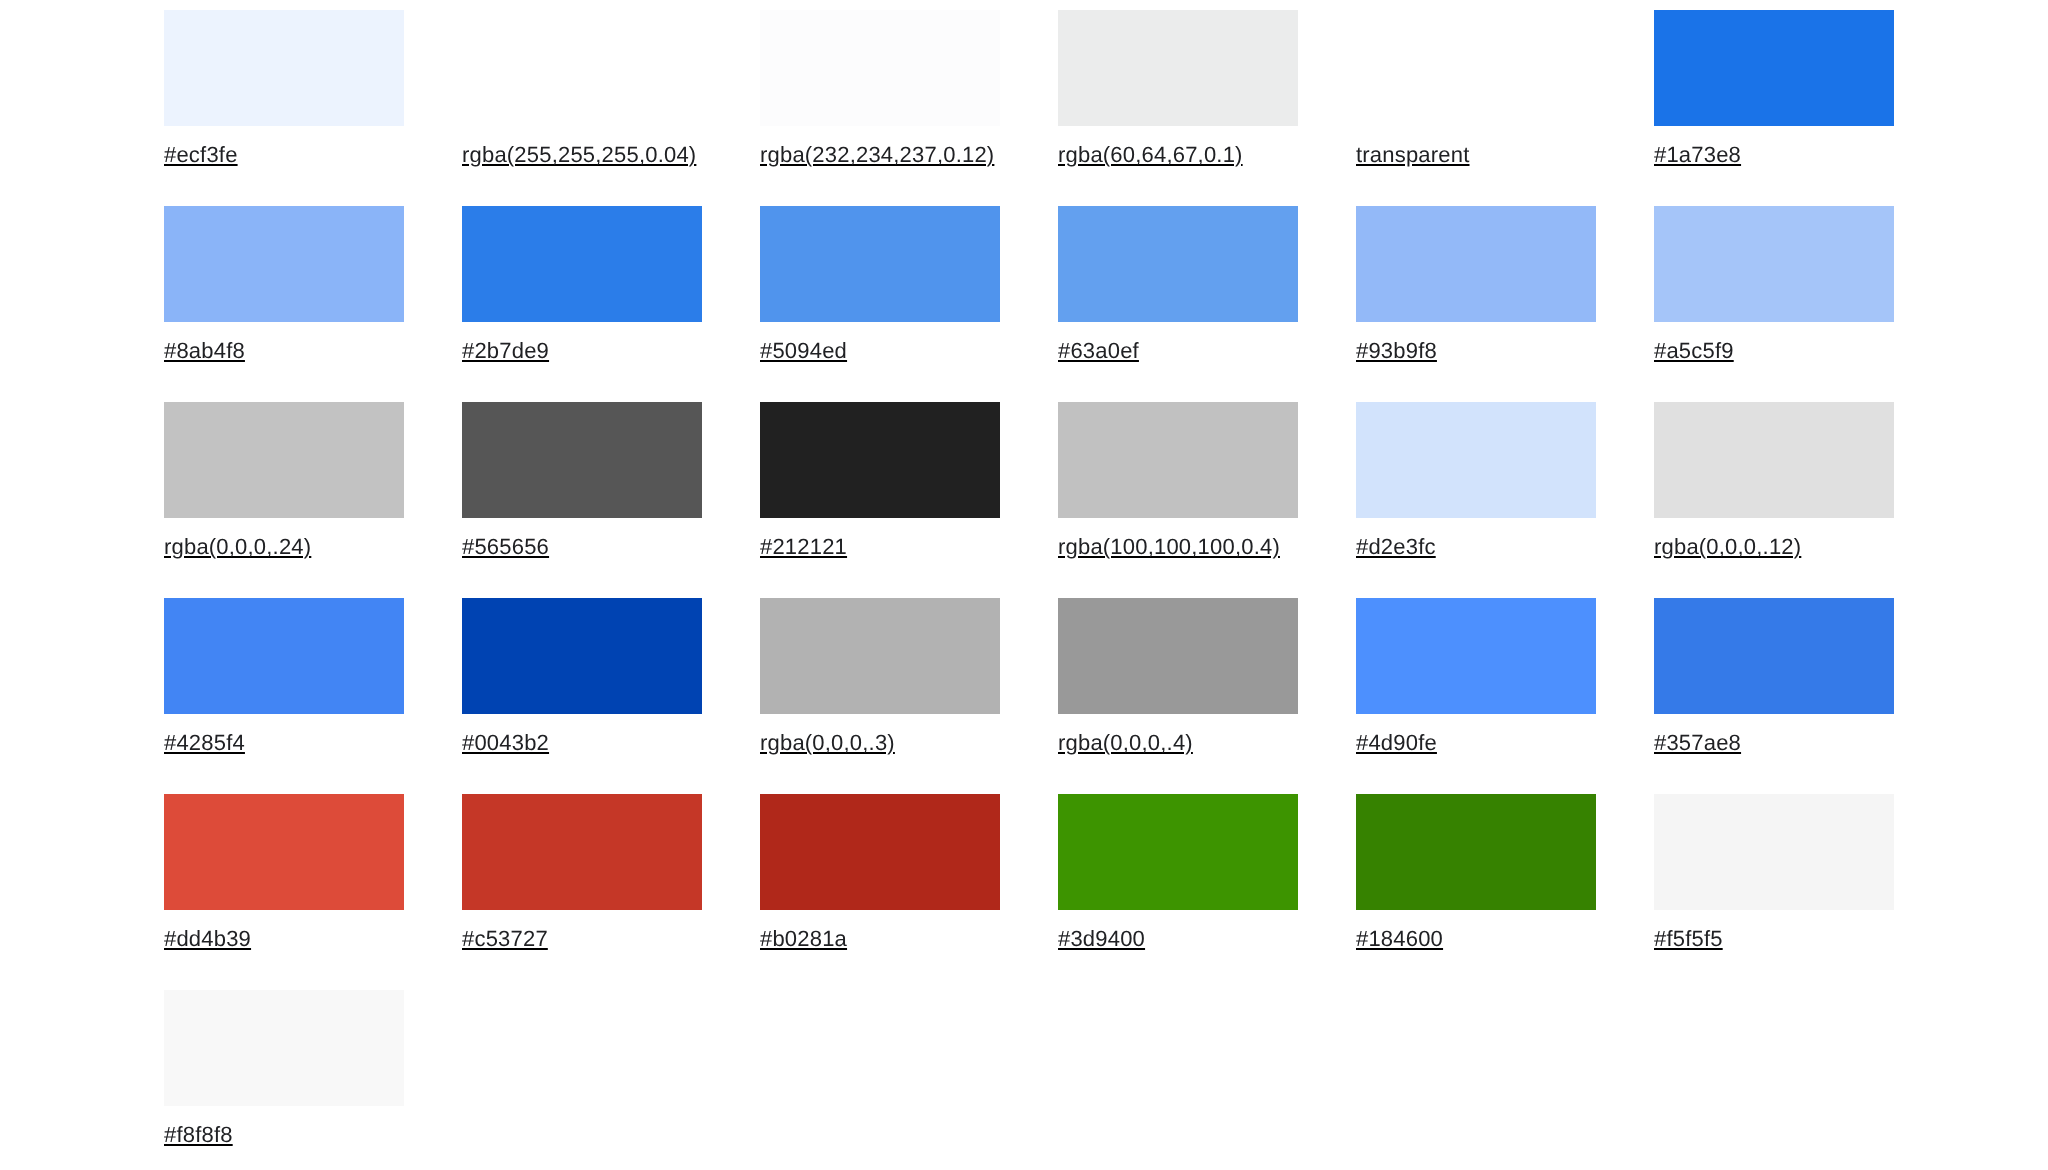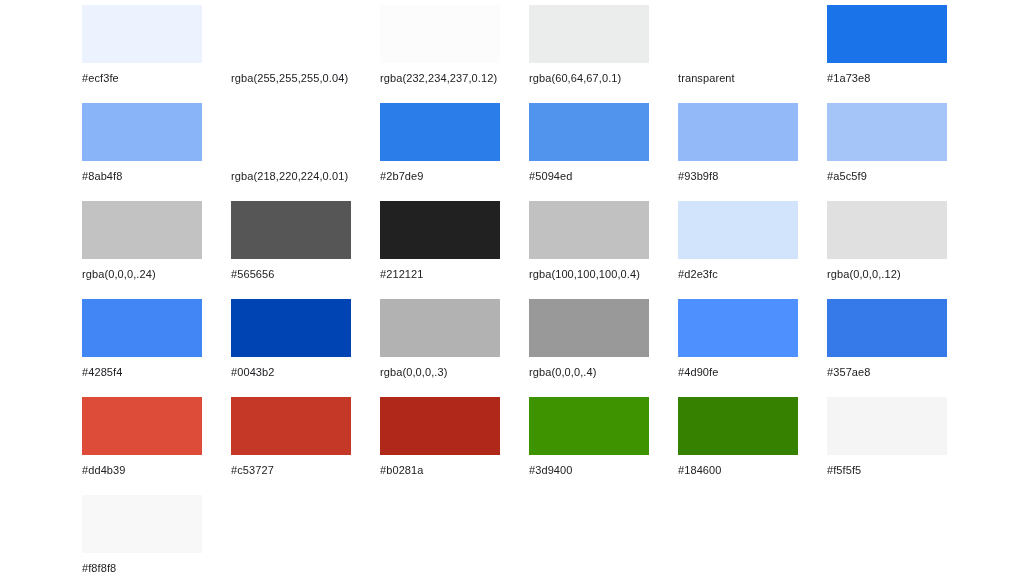--- a/index.html
+++ b/index.html
@@ -18,20 +18,21 @@
   #palette-grid {
     position: relative;
     width: 1024px;
     height: 585px;
     box-sizing: border-box;
     padding: 5px 0 0 82px;
     display: grid;
     grid-template-columns: repeat(6, 149px);
     grid-auto-rows: 98px;
     align-content: start;
+    text-decoration: underline;
   }
 
   .swatch-cell {
     width: 149px;
     height: 98px;
     position: relative;
   }
 
   .swatch-chip {
     width: 120px;
@@ -78,30 +79,30 @@
     </div>
     <div class="swatch-cell">
       <div class="swatch-chip" style="background-color: rgb(26, 115, 232);"></div>
       <span class="swatch-label">#1a73e8</span>
     </div>
     <div class="swatch-cell">
       <div class="swatch-chip" style="background-color: rgb(138, 180, 248);"></div>
       <span class="swatch-label">#8ab4f8</span>
     </div>
     <div class="swatch-cell">
-      <div class="swatch-chip" style="background-color: rgba(218, 220, 224, 0.01);"></div>
-      <span class="swatch-label">rgba(218,220,224,0.01)</span>
-    </div>
-    <div class="swatch-cell">
       <div class="swatch-chip" style="background-color: rgb(43, 125, 233);"></div>
       <span class="swatch-label">#2b7de9</span>
     </div>
     <div class="swatch-cell">
       <div class="swatch-chip" style="background-color: rgb(80, 148, 237);"></div>
       <span class="swatch-label">#5094ed</span>
+    </div>
+    <div class="swatch-cell">
+      <div class="swatch-chip" style="background-color: rgb(99, 160, 239);"></div>
+      <span class="swatch-label">#63a0ef</span>
     </div>
     <div class="swatch-cell">
       <div class="swatch-chip" style="background-color: rgb(147, 185, 248);"></div>
       <span class="swatch-label">#93b9f8</span>
     </div>
     <div class="swatch-cell">
       <div class="swatch-chip" style="background-color: rgb(165, 197, 249);"></div>
       <span class="swatch-label">#a5c5f9</span>
     </div>
     <div class="swatch-cell">

